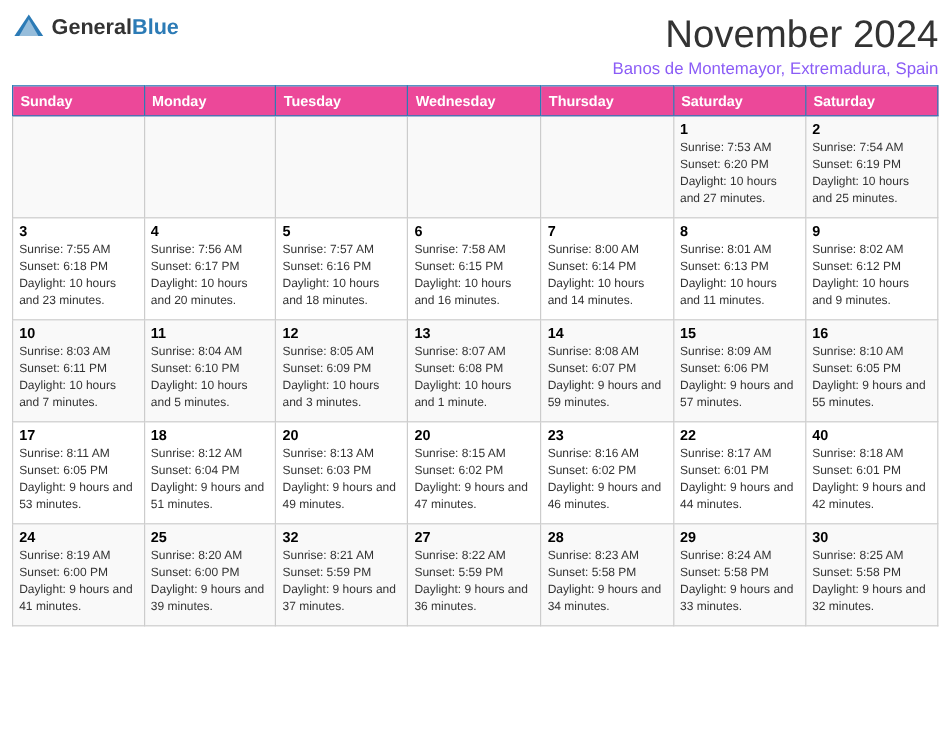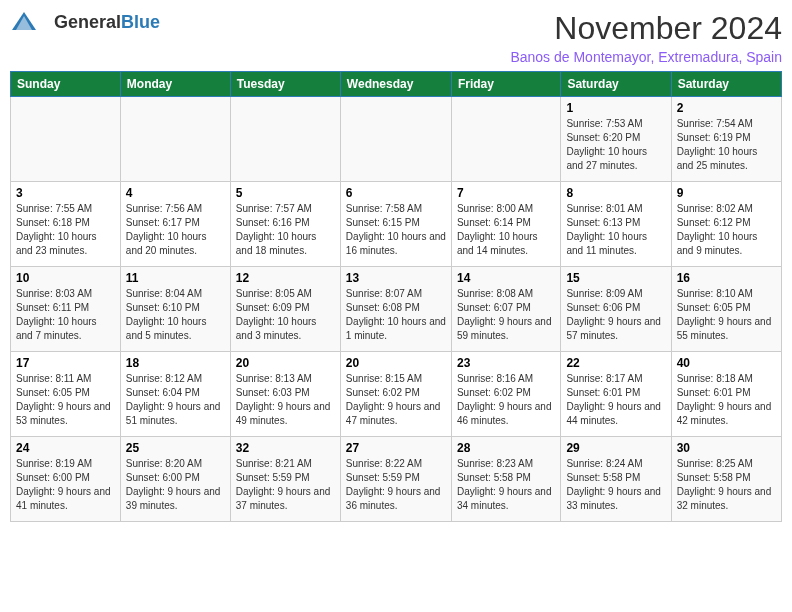--- a/index.html
+++ b/index.html
@@ -12,21 +12,21 @@
     }
     .header {
       display: flex;
       align-items: flex-start;
       justify-content: space-between;
       margin-bottom: 6px;
     }
     .logo {
       display: flex;
       align-items: center;
-      gap: 16px;
+      gap: 5px;
     }
     .logo-icon {
       width: 28px;
       height: 24px;
     }
     .title-area {
       text-align: right;
     }
     .month-title {
       font-size: 32px;
@@ -37,21 +37,21 @@
       font-size: 14px;
       color: #8b5cf6;
       margin-top: 2px;
     }
     table {
       width: 100%;
       border-collapse: collapse;
       font-size: 11px;
     }
     thead tr th {
-      background-color: #15803d;
+      background-color: #ec4899;
       color: #fff;
       text-align: left;
       padding: 5px 6px;
       font-size: 12px;
       font-weight: bold;
       border: 1px solid #2c7bb6;
     }
     tbody tr td {
       border: 1px solid #ccc;
       vertical-align: top;
@@ -101,21 +101,21 @@
   </div>
 </div>
 
 <table>
   <thead>
     <tr>
     <th>Sunday</th>
         <th>Monday</th>
         <th>Tuesday</th>
         <th>Wednesday</th>
-        <th>Friday</th>
+        <th>Thursday</th>
         <th>Saturday</th>
         <th>Saturday</th>
       </tr>
   </thead>
   <tbody id="calendar-body">
   <tr class="row-shade-a">
         <td class="empty-cell"></td>
         <td class="empty-cell"></td>
         <td class="empty-cell"></td>
         <td class="empty-cell"></td>

